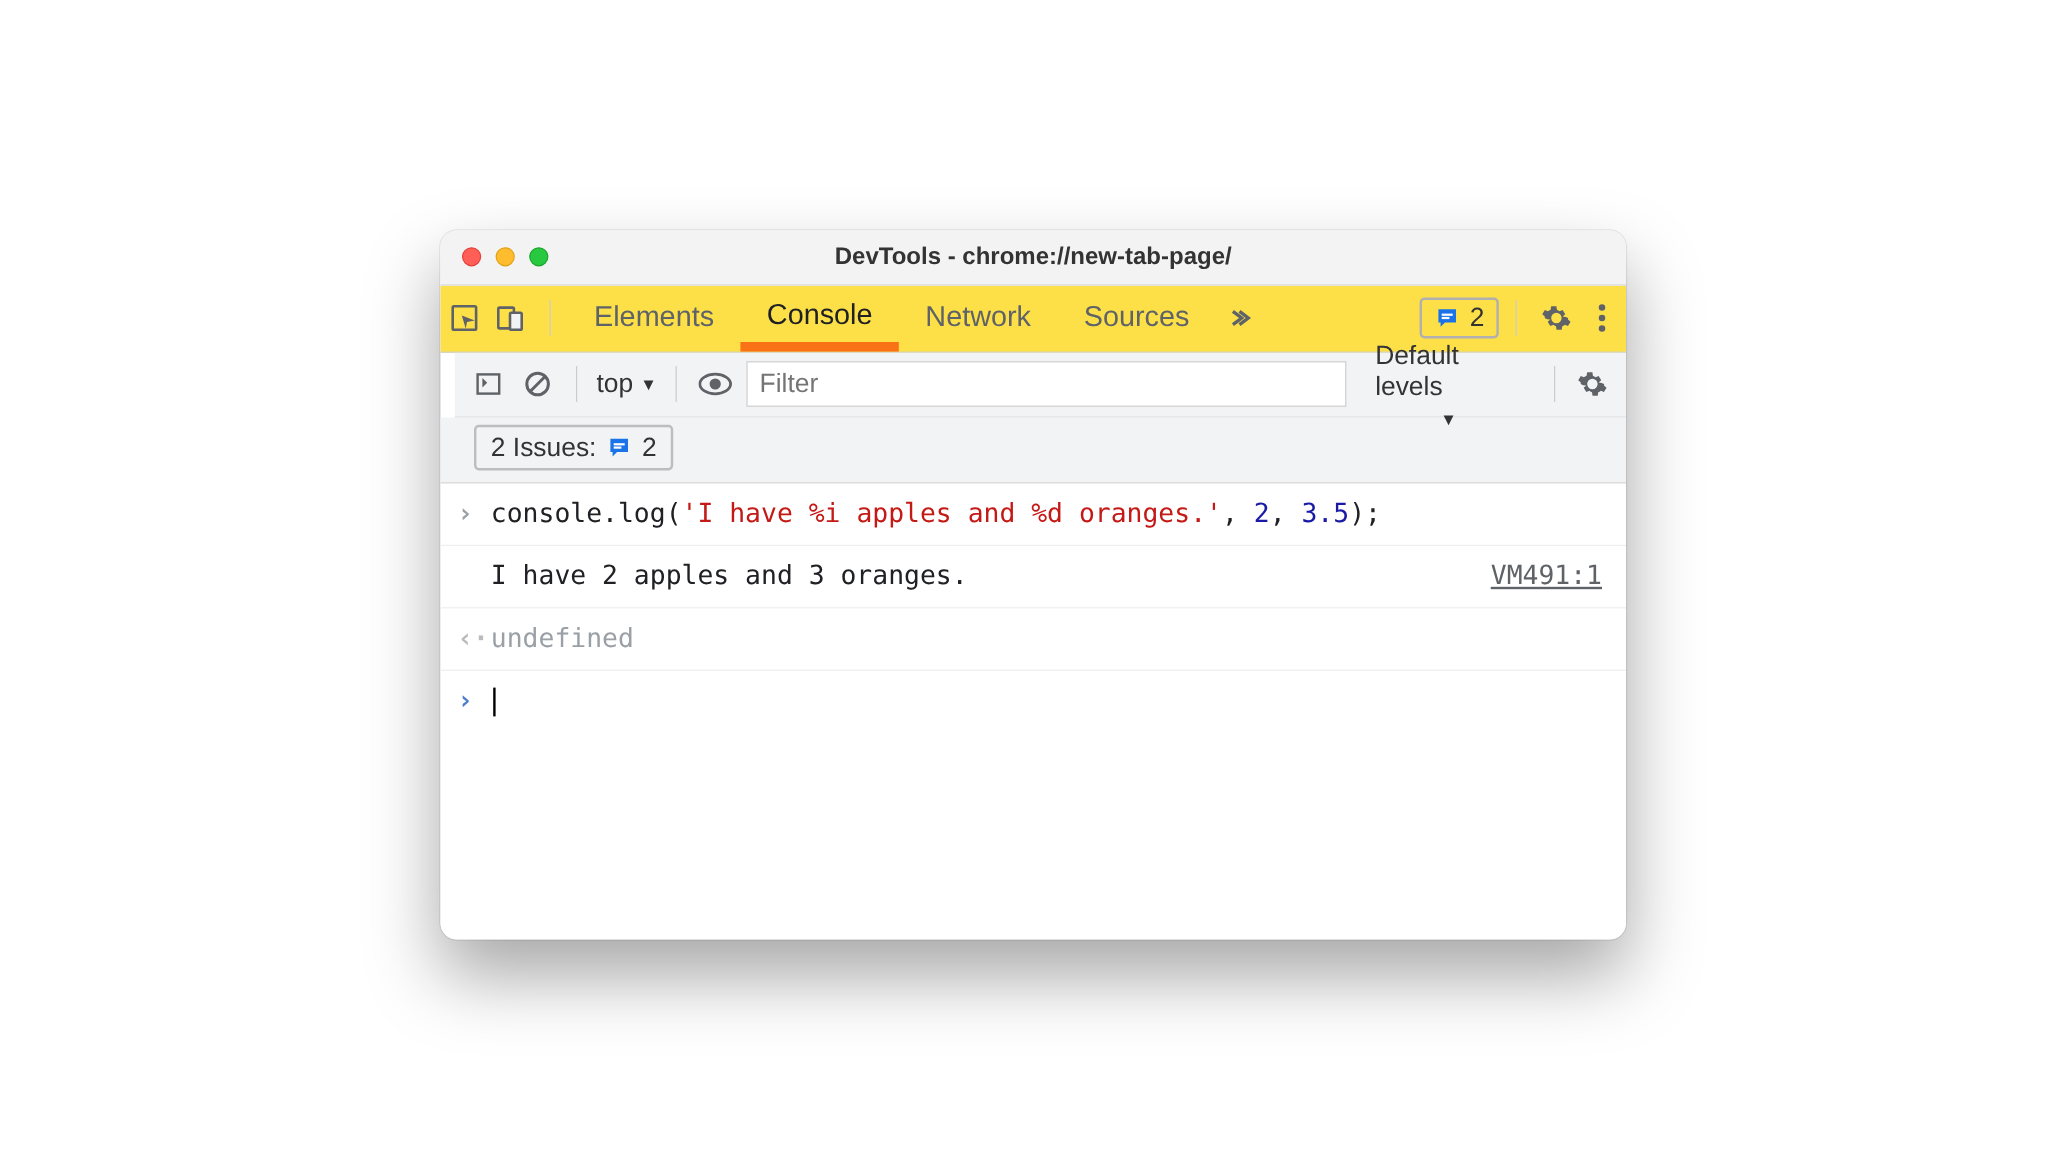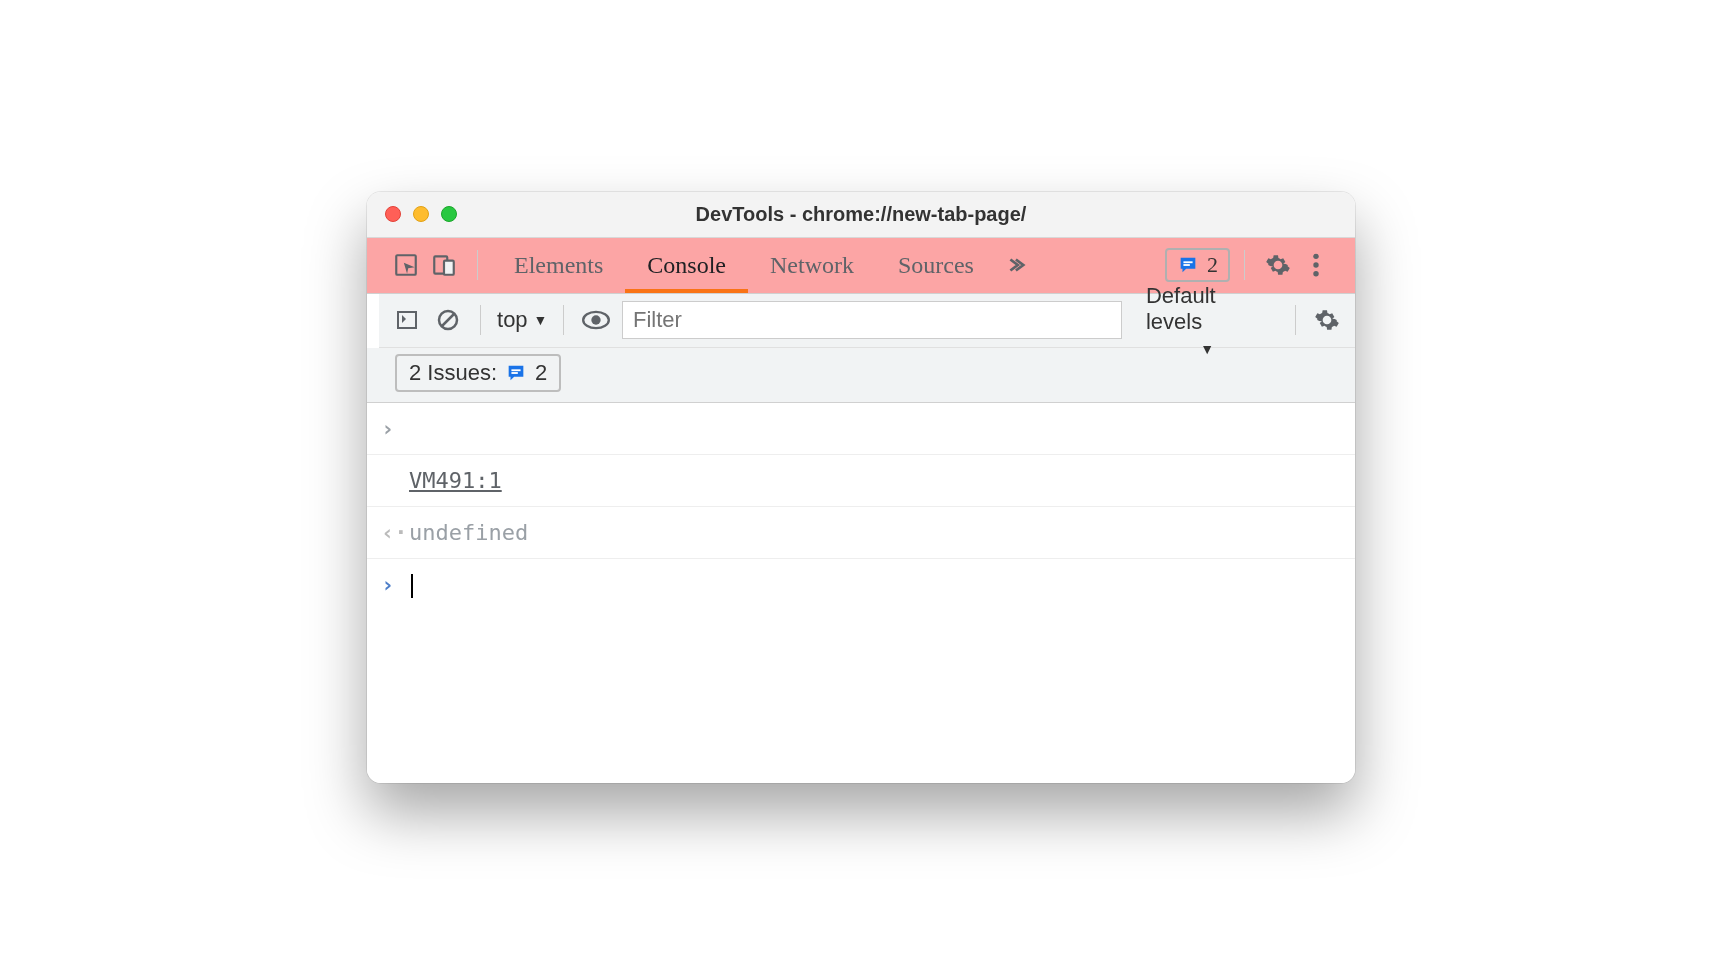--- a/index.html
+++ b/index.html
@@ -30,27 +30,27 @@
 .dot { width: 16px; height: 16px; border-radius: 50%; }
 .dot.red { background: #ff5f57; border: 1px solid #e24238; }
 .dot.yellow { background: #febc2e; border: 1px solid #e1a116; }
 .dot.green { background: #28c840; border: 1px solid #1ba62b; }
 .title {
   position: absolute; left: 0; right: 0; text-align: center;
   font-size: 20px; font-weight: 600; color: #333; pointer-events: none;
 }
 .tabbar {
   height: 56px; display: flex; align-items: center;
-  background: #fca5a5; border-bottom: 1px solid #d0d0d0;
-  font-size: 24px; color: #5f6368; padding: 0 20px; font-family: Liberation Serif, serif;
+  background: #fde047; border-bottom: 1px solid #d0d0d0;
+  font-size: 24px; color: #5f6368; padding: 0 1px;
 }
 .tabbar .iconbtn { width: 38px; height: 38px; display: flex; align-items: center; justify-content: center; cursor: pointer; color: #5f6368; }
 .tabbar .divider { width: 1px; height: 30px; background: #ccc; margin: 0 14px; }
 .tab { padding: 0 22px; height: 100%; display: flex; align-items: center; cursor: pointer; }
-.tab.active { color: #202124; font-weight: 500; border-bottom: 4px solid #f97316; padding-top: 4px; }
+.tab.active { color: #202124; font-weight: 500; border-bottom: 8px solid #f97316; padding-top: 4px; }
 .tabbar .spacer { flex: 1; }
 .issues-pill {
   display: flex; align-items: center; gap: 8px;
   border: 2px solid #b0b0b0; border-radius: 4px; padding: 2px 10px;
   font-size: 22px; color: #333; cursor: pointer;
 }
 .msg-icon { color: #1a73e8; display: inline-flex; }
 .toolbar {
   height: 54px; display: flex; align-items: center;
   background: #f1f3f4; border-bottom: 1px solid #e0e0e0;
@@ -211,24 +211,28 @@
           </svg>
       </span>
       <span>2</span>
     </div>
   </div>
 
   <div class="console-body">
 
     <div class="row">
       <div class="gutter">›</div>
+      <div class="content code">
+        <span class="fn">console.log</span><span class="pn">(</span><span class="str">'I have %i apples and %d oranges.'</span><span class="pn">, </span><span class="num">2</span><span class="pn">, </span><span class="num">3.5</span><span class="pn">);</span>
+      </div>
     </div>
 
     <div class="row">
       <div class="gutter"></div>
+      <div class="content">I have 2 apples and 3 oranges.</div>
       <div class="link">VM491:1</div>
     </div>
 
     <div class="row return">
       <div class="gutter">‹·</div>
       <div class="content">undefined</div>
     </div>
 
     <div class="row prompt" style="border-bottom:none">
       <div class="gutter">›</div>

